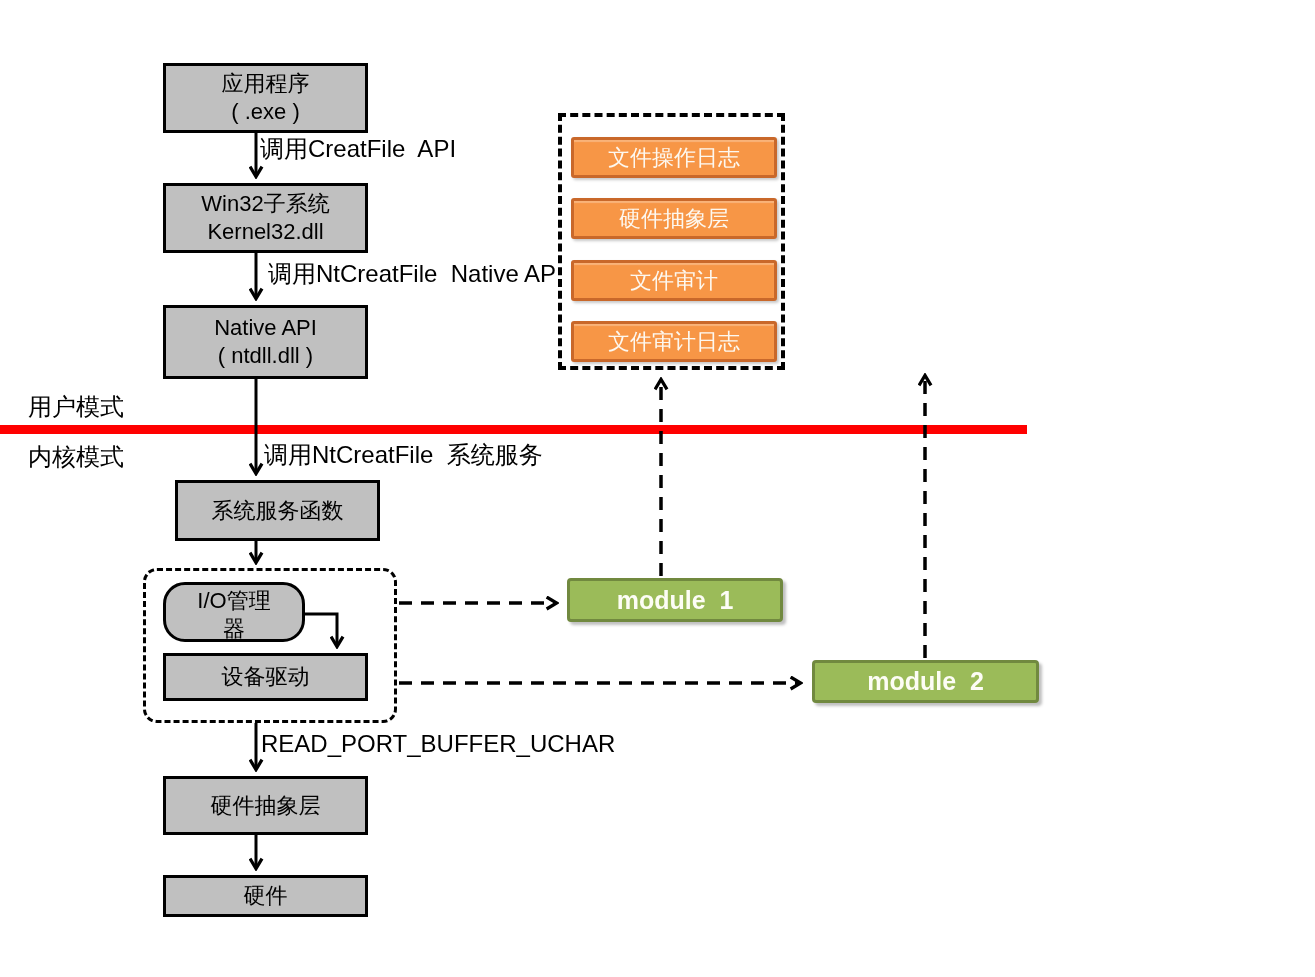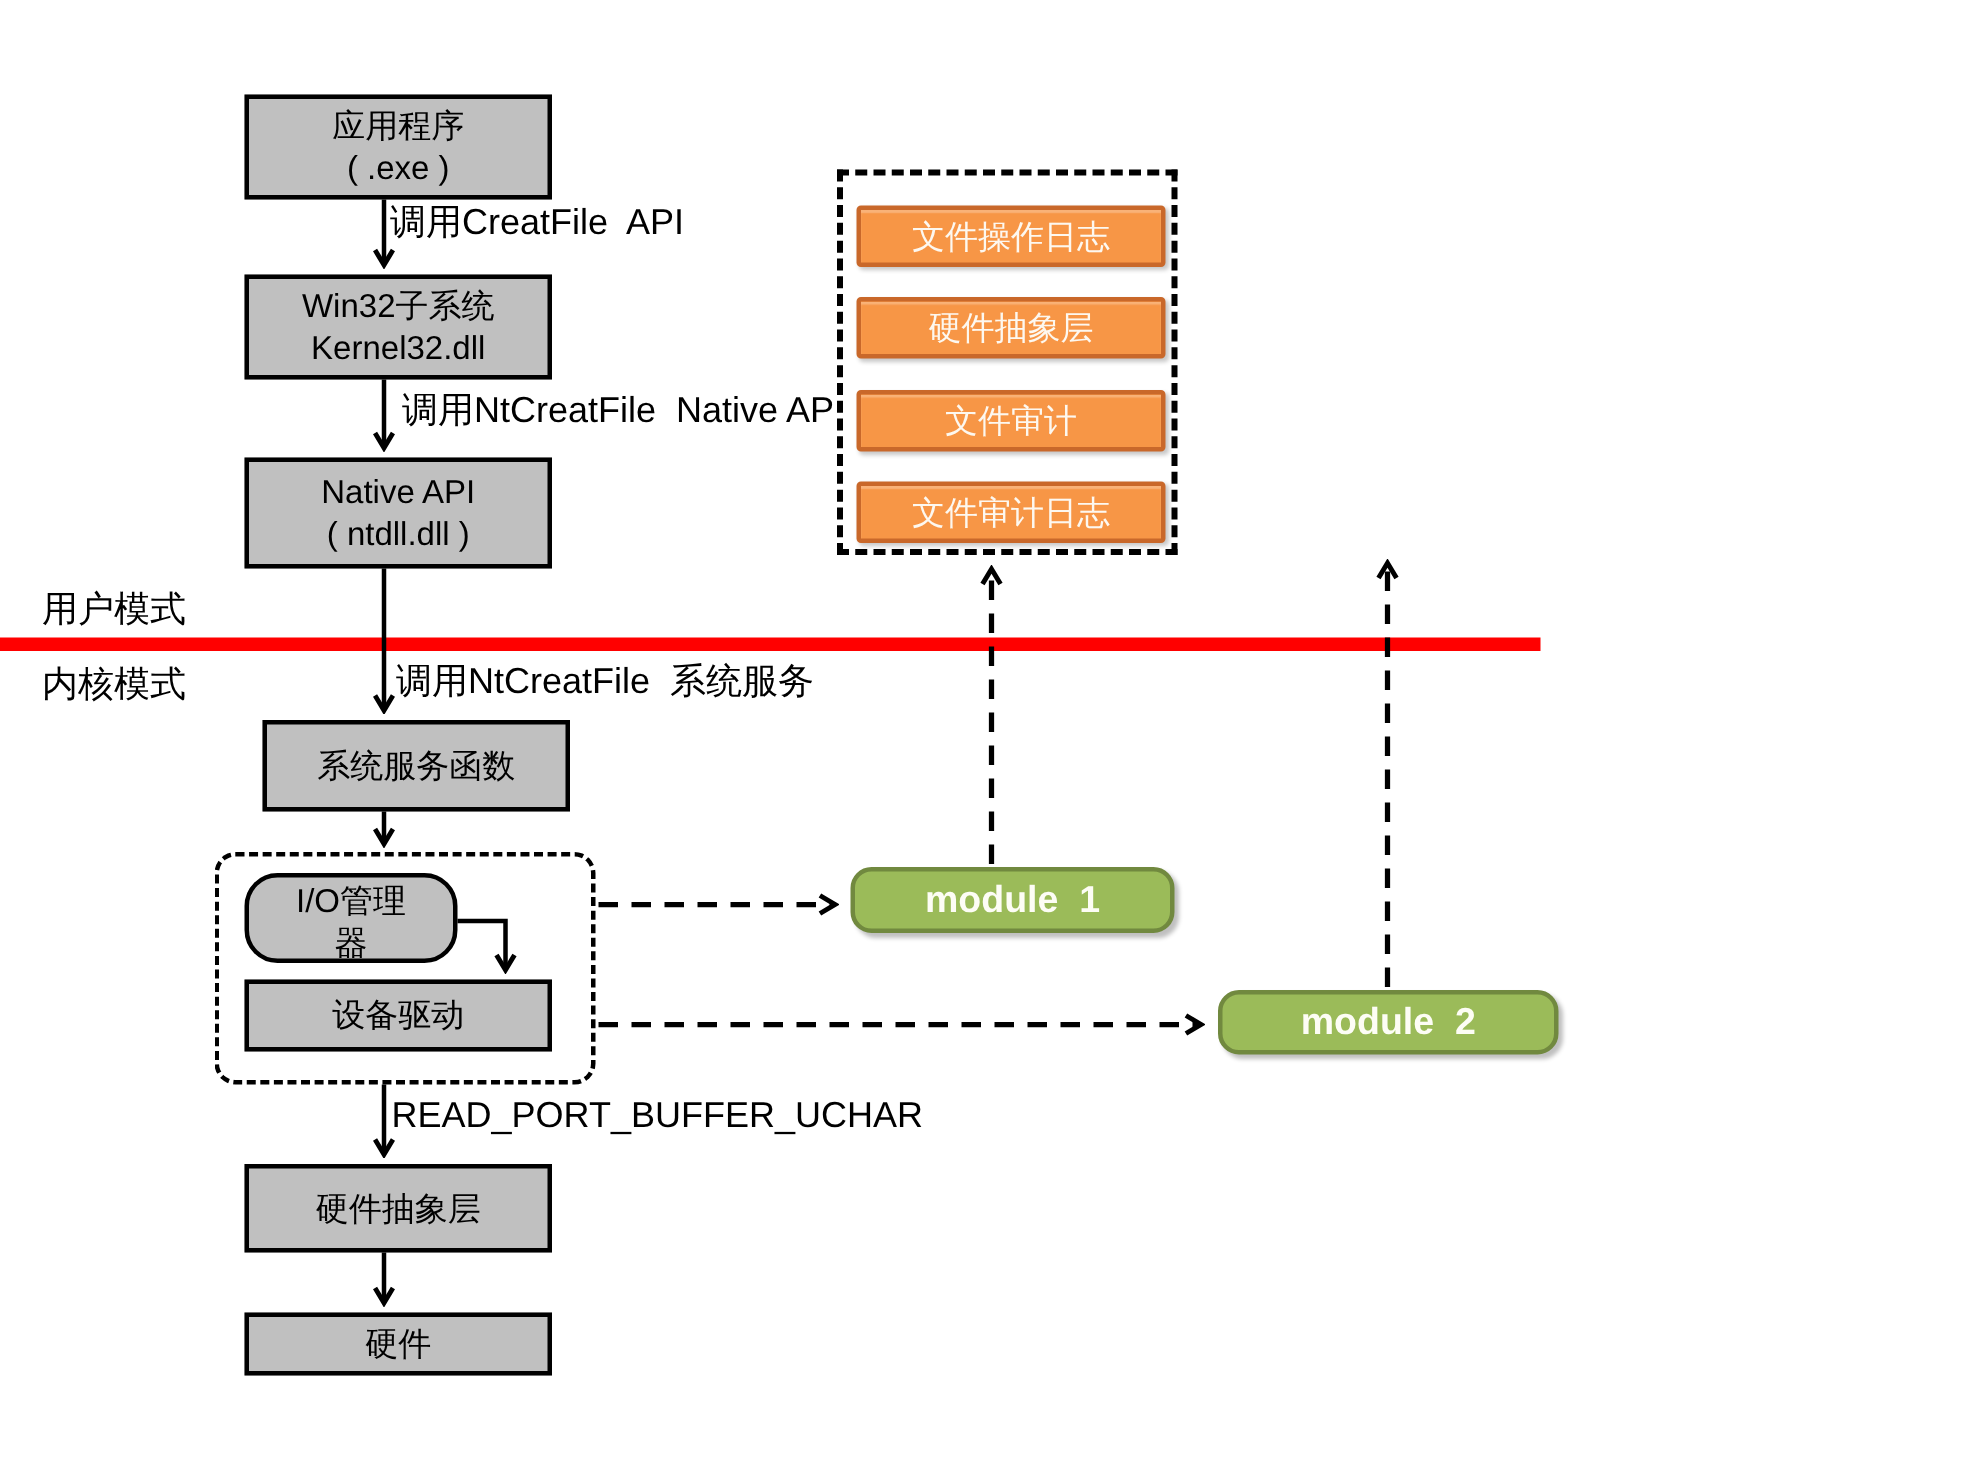--- a/index.html
+++ b/index.html
@@ -44,21 +44,21 @@
     border-radius:3px;box-sizing:border-box;
     display:flex;align-items:center;justify-content:center;
     color:#fdf8f0;font-size:22px;
     box-shadow:2px 2px 3px rgba(0,0,0,.22), inset 0 2px 1px rgba(255,255,255,.28);
   }
   .panel-file .obox{left:9px;width:206px;height:41px;}
   .panel-net  .obox{left:12px;width:228px;height:41px;}
   
   .module{
     position:absolute;background:#9bbb59;border:3px solid #71893f;
-    border-radius:14px;box-sizing:border-box;
+    border-radius:4px;box-sizing:border-box;
     display:flex;align-items:center;justify-content:center;
     color:#fdfdf5;font-size:25px;font-weight:bold;white-space:pre;
     box-shadow:3px 3px 3px rgba(0,0,0,.25);z-index:2;
   }
   
   .arrows{position:absolute;left:0;top:0;z-index:5;pointer-events:none;}
 </style>
 </head>
 <body>
 

